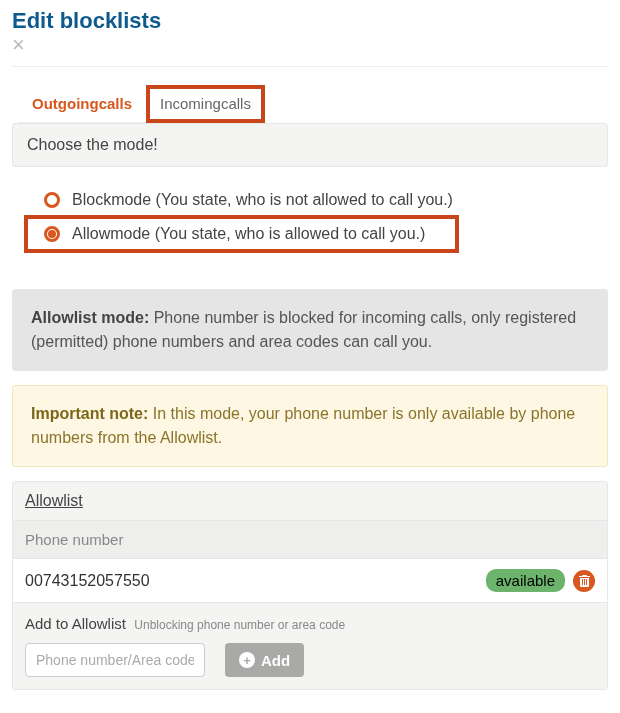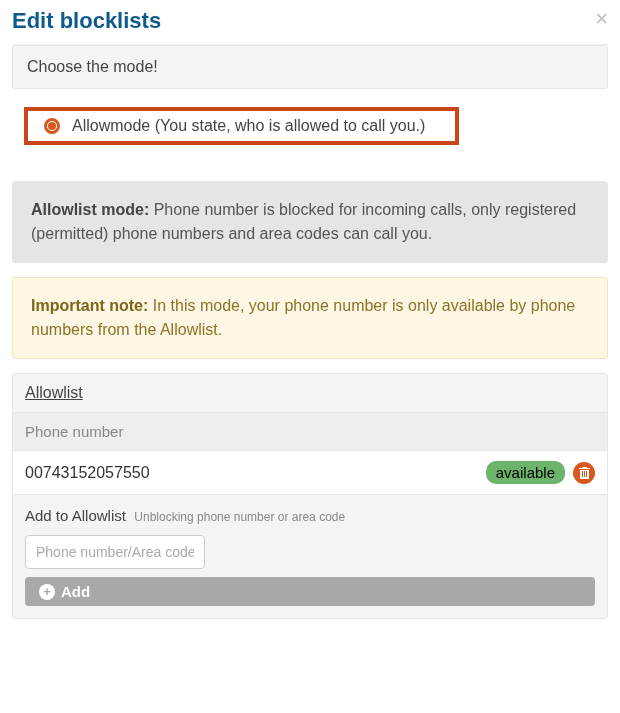--- a/index.html
+++ b/index.html
@@ -12,20 +12,21 @@
   }
   .dialog {
     padding: 0 12px 20px;
   }
   .dialog-header {
     display: flex;
     justify-content: space-between;
     align-items: flex-start;
     padding: 8px 0 10px;
     border-bottom: 1px solid #eee;
+    flex-direction: column;
   }
   .dialog-title {
     color: #0d5a8e;
     font-size: 22px;
     font-weight: 700;
     margin: 0;
   }
   .close-x {
     color: #bbb;
     font-size: 22px;
@@ -186,23 +187,22 @@
     font-size: 15px;
     color: #444;
   }
   .add-sublabel {
     font-size: 12px;
     color: #888;
     margin-left: 4px;
   }
   .add-row {
     display: flex;
-    gap: 8px;
+    gap: 20px;
     margin-top: 10px;
-    flex-direction: column;
   }
   .add-input {
     border: 1px solid #ccc;
     border-radius: 4px;
     padding: 8px 10px;
     font-size: 14px;
     color: #444;
     width: 180px;
   }
   .add-input::placeholder { color: #aaa; }
@@ -236,24 +236,32 @@
 </head>
 <body>
 
 <div class="dialog">
 
   <div class="dialog-header">
     <h1 class="dialog-title">Edit blocklists</h1>
     <span class="close-x">×</span>
   </div>
 
+  <div class="tabs">
+    <div class="tab active">Outgoingcalls</div>
+    <div class="tab tab-highlight">Incomingcalls</div>
+  </div>
 
   <div class="panel">Choose the mode!</div>
 
   <div class="radios">
+    <div class="radio-row">
+      <span class="radio-circle"></span>
+      <span>Blockmode (You state, who is not allowed to call you.)</span>
+    </div>
     <div class="radio-row radio-highlight">
       <span class="radio-circle filled"></span>
       <span>Allowmode (You state, who is allowed to call you.)</span>
     </div>
   </div>
 
   <div class="infobox">
     <span class="lead">Allowlist mode:</span><span> Phone number is blocked for incoming calls, only registered (permitted) phone numbers and area codes can call you.</span>
   </div>
 

